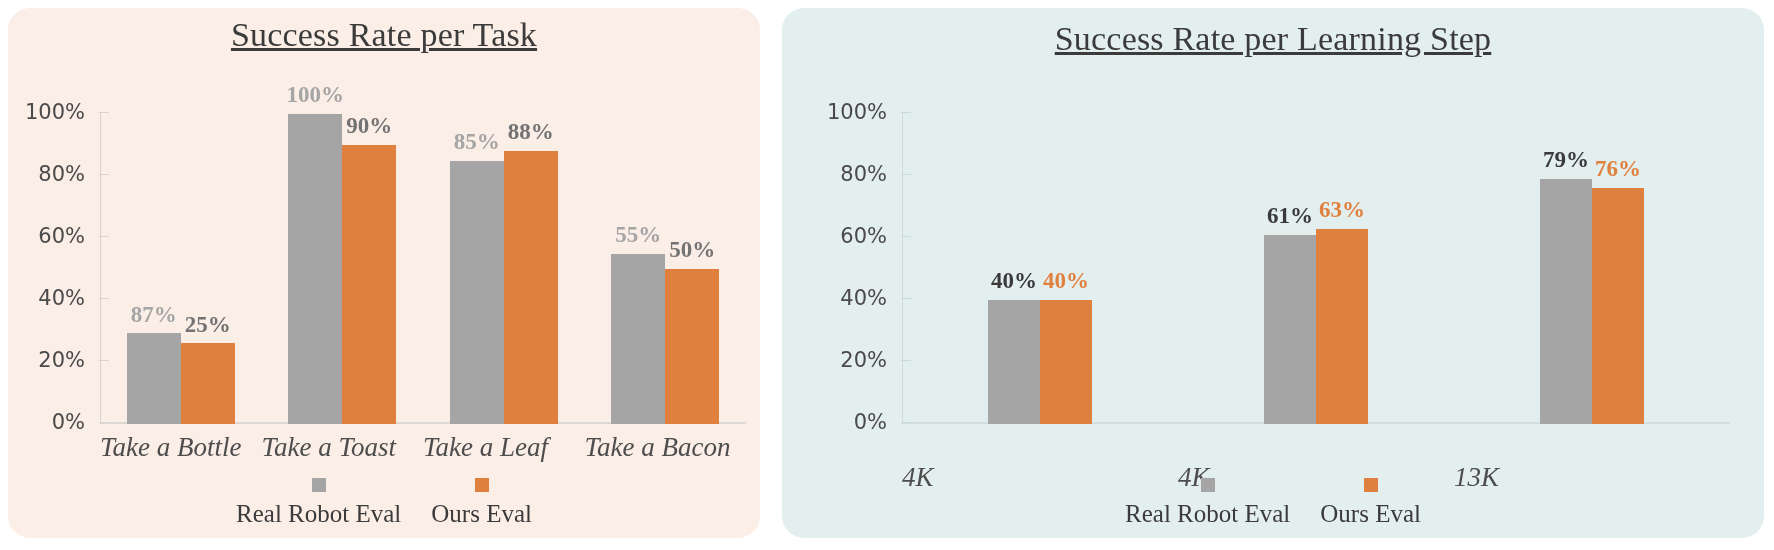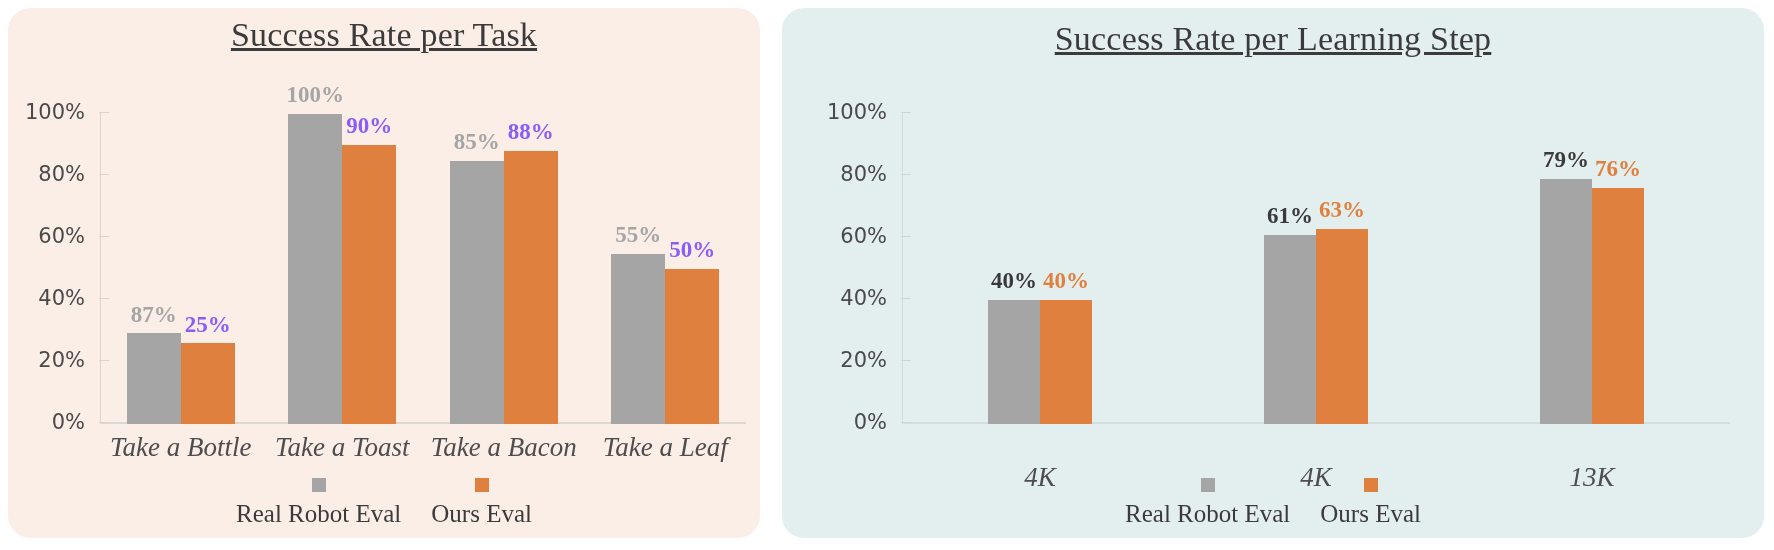--- a/index.html
+++ b/index.html
@@ -113,34 +113,33 @@
   .bar-label{
     position:absolute;
     left:50%;
     transform:translateX(-50%);
     font-family:"Liberation Serif", serif;
     font-weight:bold;
     font-size:23px;
     white-space:nowrap;
   }
   .panel.left .bar-label.real{ color:#a5a5a5; }
-  .panel.left .bar-label.ours{ color:#8b5cf6; }
+  .panel.left .bar-label.ours{ color:#737373; }
   .panel.right .bar-label.real{ color:#3a3a3a; }
   .panel.right .bar-label.ours{ color:#e0803f; }
 
   .xlabels{
     position:absolute;
     left:0;right:0;
     display:flex;
   }
   .panel.left  .xlabels{ left:92px; width:646px; top:424px; }
   .panel.right .xlabels{ left:120px; width:828px; top:416px;margin-top:38px; }
   .xlabel{
     flex:1;
-    text-align:center;
     font-family:"Liberation Serif", serif;
     font-style:italic;
     font-size:27px;
     color:#4d4d4d;
     white-space:nowrap;
   }
 
   .legend{
     position:absolute;
     left:0;right:0;
@@ -242,22 +241,22 @@
             <div class="bar ours" style="height:155px"></div>
             <span class="bar-label ours" style="bottom:161px">50%</span>
           </div>
         </div>
       </div>
     </div>
 
     <div class="xlabels">
       <div class="xlabel">Take a Bottle</div>
       <div class="xlabel">Take a Toast</div>
+      <div class="xlabel">Take a Leaf</div>
       <div class="xlabel">Take a Bacon</div>
-      <div class="xlabel">Take a Leaf</div>
     </div>
 
     <div class="legend">
       <div class="legend-item">
         <span class="swatch real"></span>
         <span class="legend-text">Real Robot Eval</span>
       </div>
       <div class="legend-item">
         <span class="swatch ours"></span>
         <span class="legend-text">Ours Eval</span>

